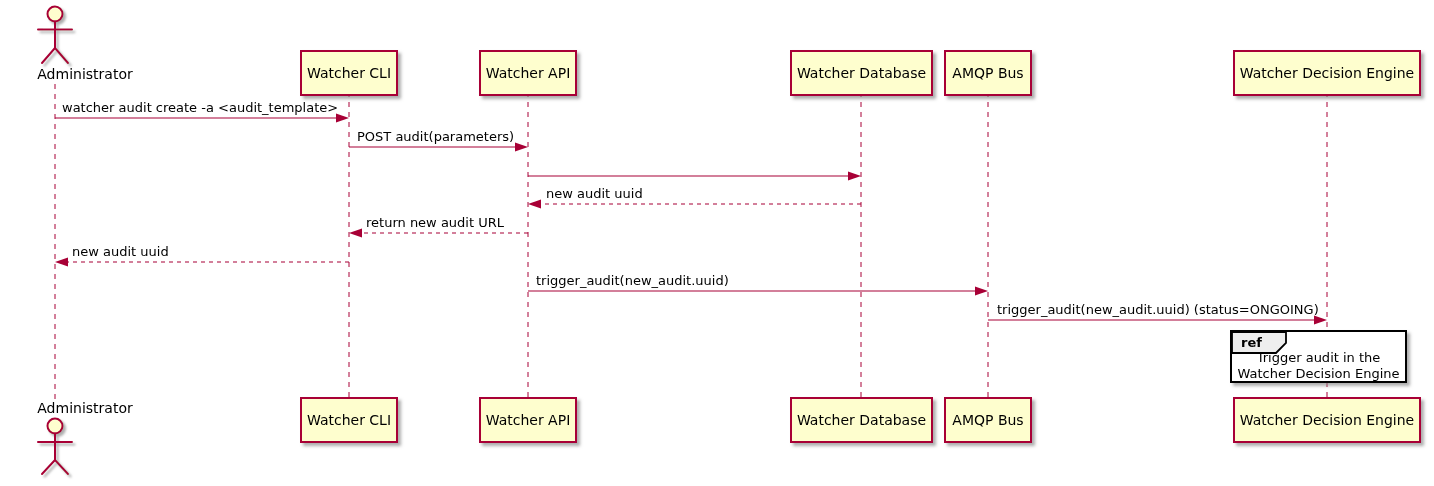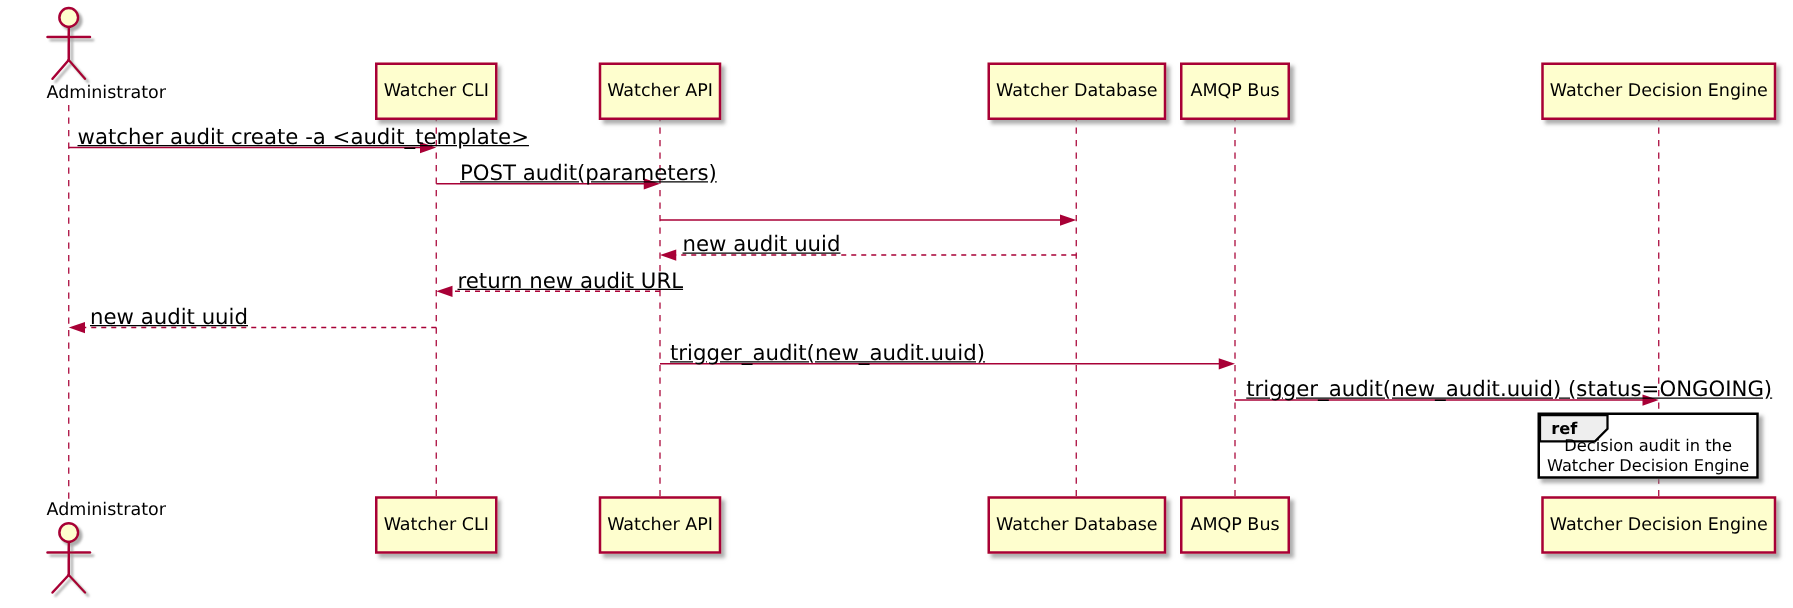--- a/index.html
+++ b/index.html
@@ -62,24 +62,23 @@
     width: 110px;
     text-align: center;
     font-size: 14px;
     color: #000;
     white-space: nowrap;
     padding-left: 30px;
   }
   .msg-label {
     position: absolute;
     z-index: 2;
-    font-size: 17px;
+    font-size: 13px;
     color: var(--message-text, #000);
     white-space: nowrap;
-    text-decoration: underline;
   }
   .ref-box {
     position: absolute;
     z-index: 3;
     box-sizing: border-box;
     left: 1230px;
     top: 330px;
     width: 177px;
     height: 53px;
     background: var(--ref-fill, #fff);
@@ -182,31 +181,31 @@
   <div class="participant" style="left:944px;  top:50px; width:88px;">AMQP Bus</div>
   <div class="participant" style="left:1233px; top:50px; width:188px;">Watcher Decision Engine</div>
 
   <div class="participant" style="left:300px;  top:397px; width:98px;">Watcher CLI</div>
   <div class="participant" style="left:479px;  top:397px; width:98px;">Watcher API</div>
   <div class="participant" style="left:790px;  top:397px; width:143px;">Watcher Database</div>
   <div class="participant" style="left:944px;  top:397px; width:88px;">AMQP Bus</div>
   <div class="participant" style="left:1233px; top:397px; width:188px;">Watcher Decision Engine</div>
 
   <div class="msg-label" style="left:62px;  top:100px;">watcher audit create -a &lt;audit_template&gt;</div>
-  <div class="msg-label" style="left:357px; top:129px;margin-left:11px;">POST audit(parameters)</div>
+  <div class="msg-label" style="left:357px; top:129px;">POST audit(parameters)</div>
   <div class="msg-label" style="left:546px; top:186px;">new audit uuid</div>
   <div class="msg-label" style="left:366px; top:215px;">return new audit URL</div>
   <div class="msg-label" style="left:72px;  top:244px;">new audit uuid</div>
   <div class="msg-label" style="left:997px; top:302px;">trigger_audit(new_audit.uuid) (status=ONGOING)</div>
   <div class="msg-label" style="left:536px; top:273px;">trigger_audit(new_audit.uuid)</div>
 
   <div class="ref-box">
     <svg class="ref-tag" width="62" height="24" viewBox="0 0 62 24">
       <polygon points="1,1 55,1 55,12 45,22 1,22" fill="var(--ref-label-fill, #EEEEEE)" stroke="var(--ref-border, #000)" stroke-width="1.8"></polygon>
       <text class="ref-keyword-text" x="10" y="16">ref</text>
     </svg>
     <div class="ref-body">
-      <span>Decision audit in the</span><br>
+      <span>Trigger audit in the</span><br>
       <span>Watcher Decision Engine</span>
     </div>
   </div>
 
 </div>
 
 </body></html>

